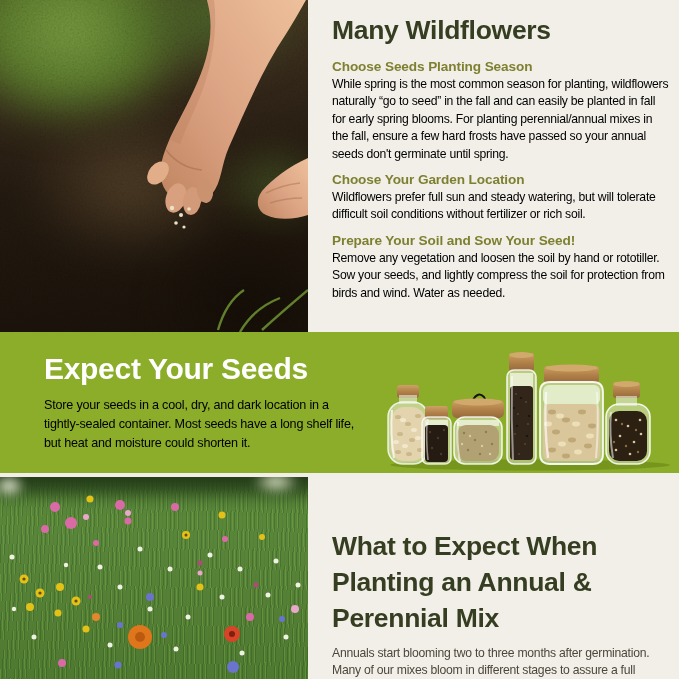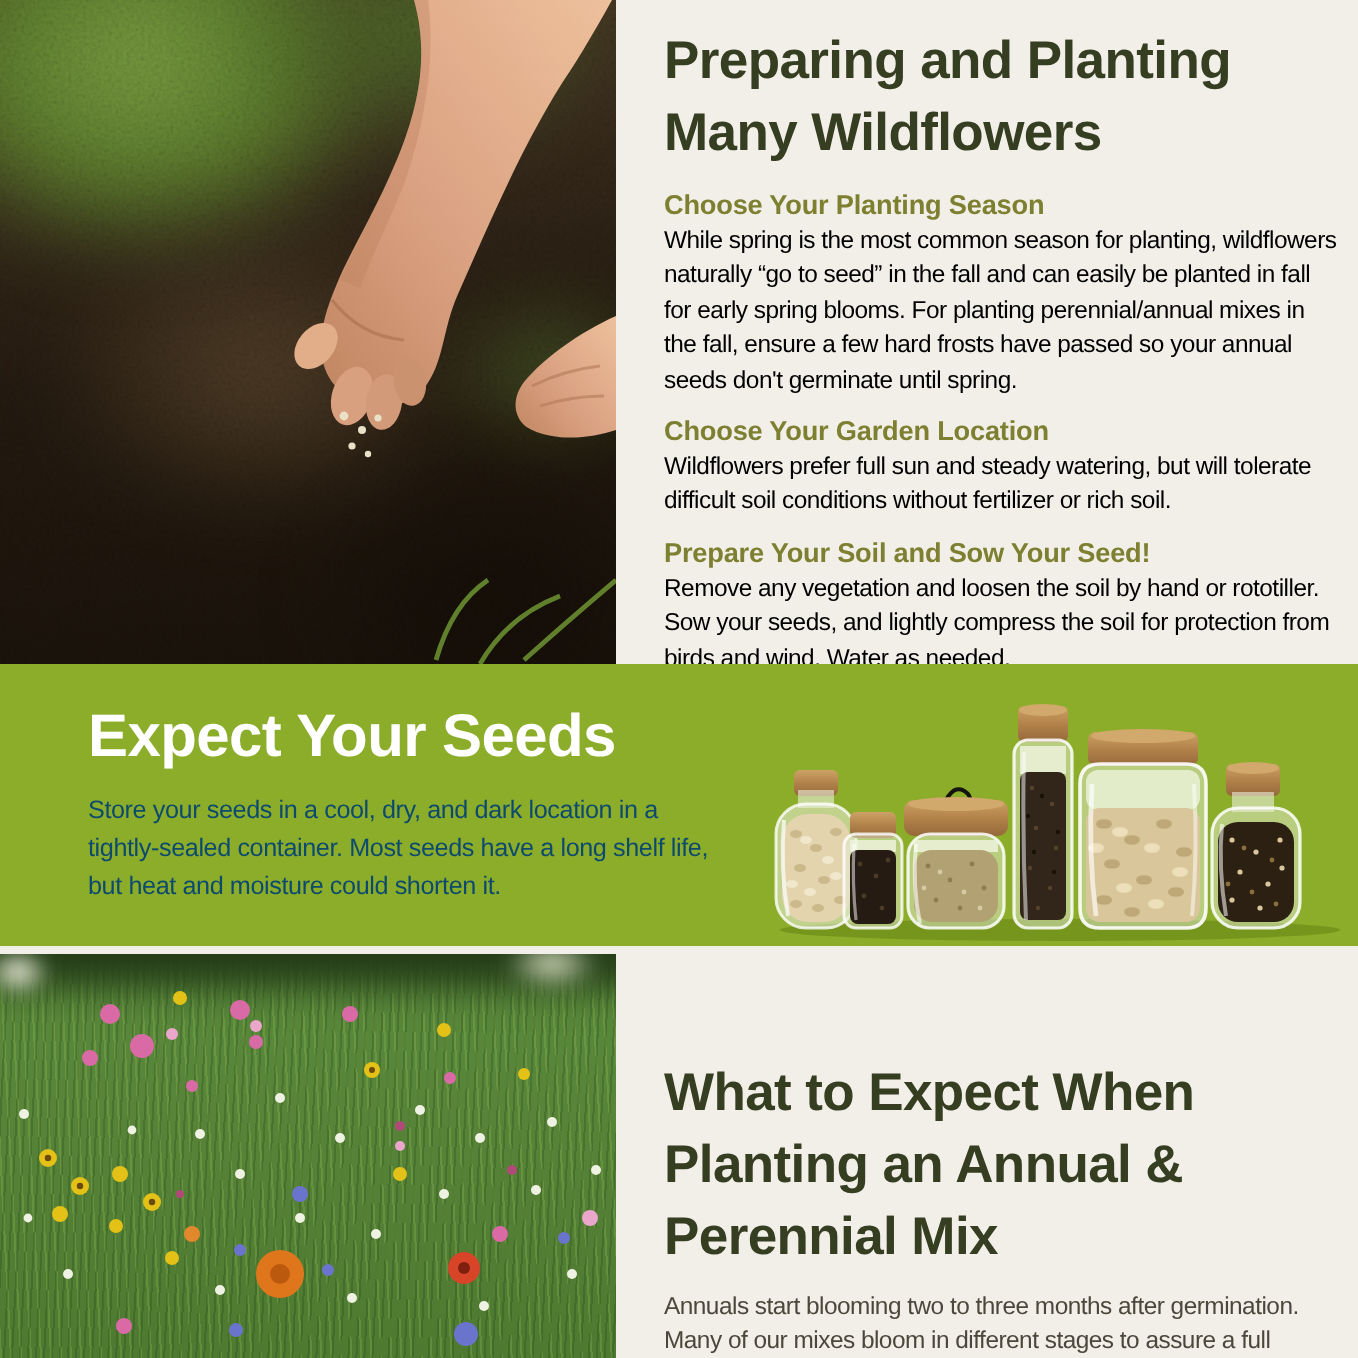--- a/index.html
+++ b/index.html
@@ -29,21 +29,21 @@
   .text-top{position:absolute;left:332px;top:12px;width:338px;}
   .h-big{margin:0;font-weight:700;font-size:26.5px;line-height:36px;letter-spacing:-.3px;color:#363e22;}
   .h-big span{display:block;}
   .text-top .h-big{margin-bottom:2px;}
   .sec-title{margin:0;font-size:13.6px;line-height:15px;font-weight:700;color:#7d8030;letter-spacing:-.1px;padding-top:9px;}
   .sec-body{margin:2px 0 0 0;font-size:12.2px;line-height:17.4px;letter-spacing:-.25px;color:#000000;}
   
   .band{position:absolute;left:0;top:332px;width:679px;height:141px;background:#8cad29;}
   .band-text{position:absolute;left:44px;top:20px;width:314px;}
   .band-title{margin:0;font-size:30px;line-height:34px;font-weight:700;color:#ffffff;letter-spacing:-.3px;}
-  .band-body{margin:10px 0 1px 0;font-size:12.6px;line-height:19px;letter-spacing:-.2px;color:#0c4a6e;}
+  .band-body{margin:10px 0 1px 0;font-size:12.6px;line-height:19px;letter-spacing:-.2px;color:#000000;}
   .jars{position:absolute;left:380px;top:0;}
   
   .photo-bottom{position:absolute;left:0;top:477px;width:308px;height:202px;overflow:hidden;
     background:
       repeating-linear-gradient(93deg,rgba(24,52,14,.22) 0 1px,rgba(0,0,0,0) 1px 4px),
       repeating-linear-gradient(87deg,rgba(186,220,96,.18) 0 1px,rgba(0,0,0,0) 1px 5px),
       linear-gradient(180deg,#5a8a3c 0%,#568338 45%,#4d7a30 100%);}
   .pb-trees{position:absolute;left:-10px;top:-16px;width:330px;height:42px;filter:blur(7px);
     background:linear-gradient(180deg,#1f3315 0%,#27421a 60%,rgba(45,70,25,0) 100%);}
   .pb-sky1{left:-8px;top:-4px;width:34px;height:26px;filter:blur(4px);background:radial-gradient(closest-side,#eef0dc,rgba(238,240,220,0));}
@@ -103,24 +103,23 @@
       <g stroke="#6f9433" stroke-width="2.4" fill="none" opacity="0.85">
         <path d="M218,330 q8,-28 26,-40"></path>
         <path d="M240,332 q14,-24 40,-34"></path>
         <path d="M262,330 q20,-18 46,-40"></path>
       </g>
     </svg>
   </div>
 
   <section class="text-top">
     <h1 class="h-big">
-      <span>Preparing and Planting</span>
       <span>Many Wildflowers</span>
     </h1>
-    <h3 class="sec-title">Choose Your Planting Season</h3>
+    <h3 class="sec-title">Choose Seeds Planting Season</h3>
     <p class="sec-body">While spring is the most common season for planting, wildflowers naturally “go to seed” in the fall and can easily be planted in fall for early spring blooms. For planting perennial/annual mixes in the fall, ensure a few hard frosts have passed so your annual seeds don't germinate until spring.</p>
     <h3 class="sec-title">Choose Your Garden Location</h3>
     <p class="sec-body">Wildflowers prefer full sun and steady watering, but will tolerate difficult soil conditions without fertilizer or rich soil.</p>
     <h3 class="sec-title">Prepare Your Soil and Sow Your Seed!</h3>
     <p class="sec-body">Remove any vegetation and loosen the soil by hand or rototiller. Sow your seeds, and lightly compress the soil for protection from birds and wind. Water as needed.</p>
   </section>
 
   <section class="band">
     <div class="band-text">
       <h2 class="band-title">Expect Your Seeds</h2>

